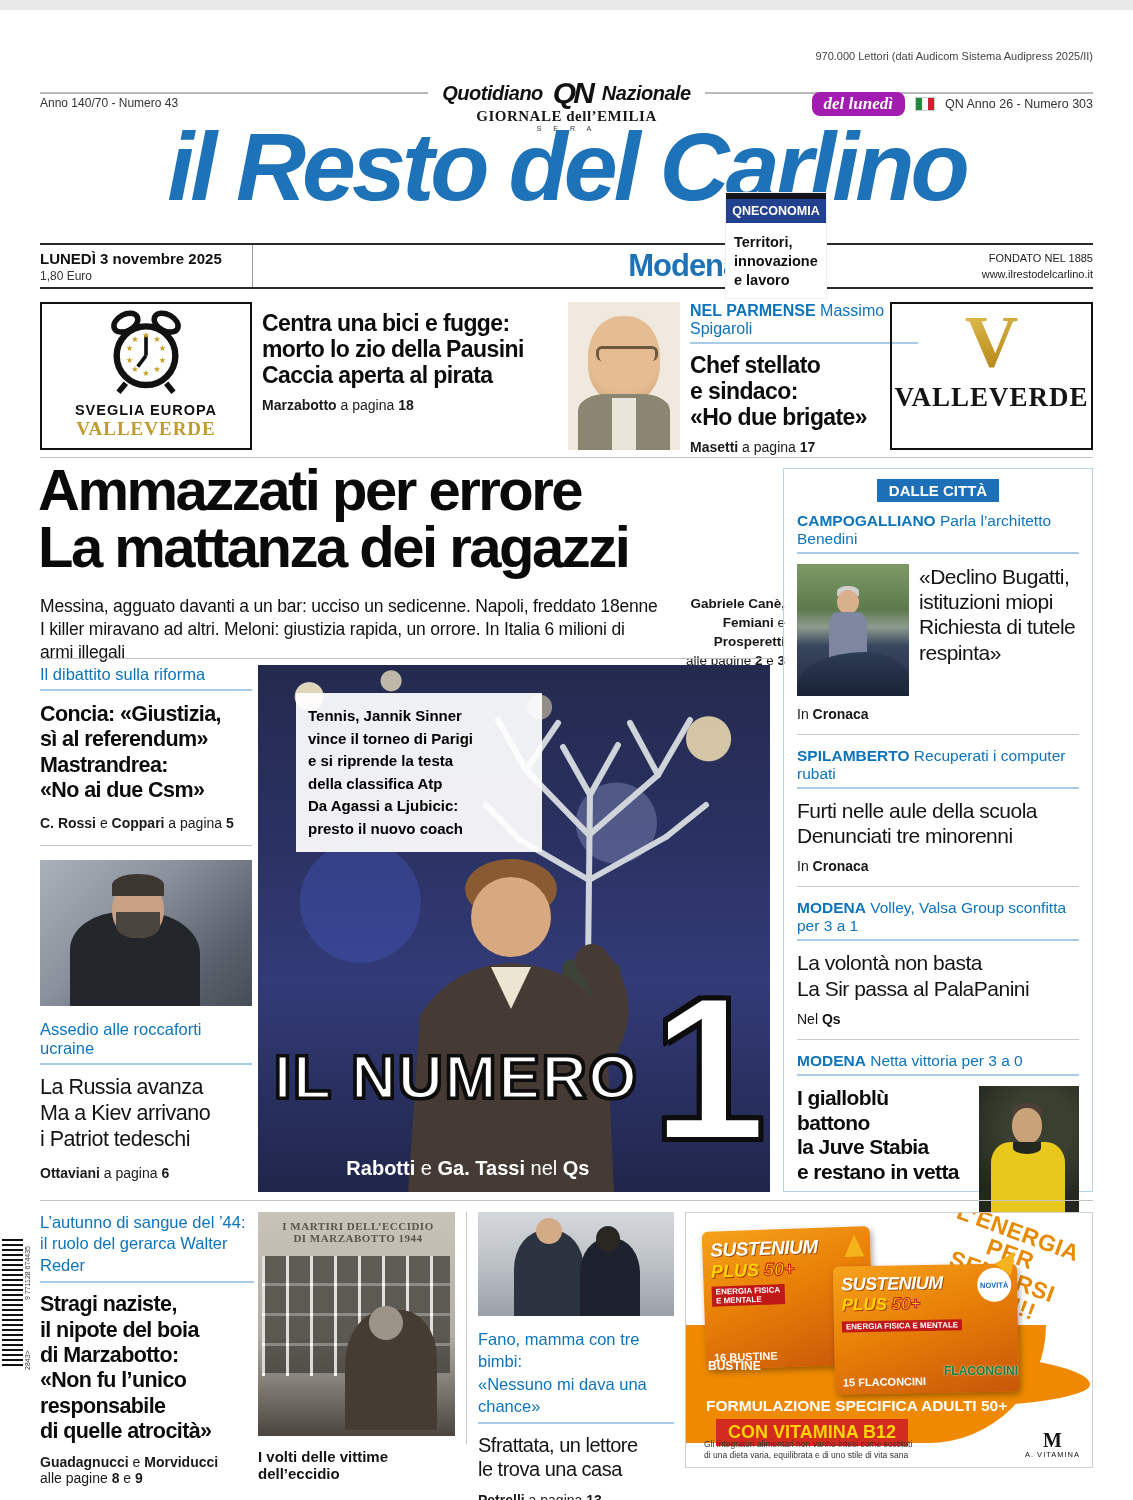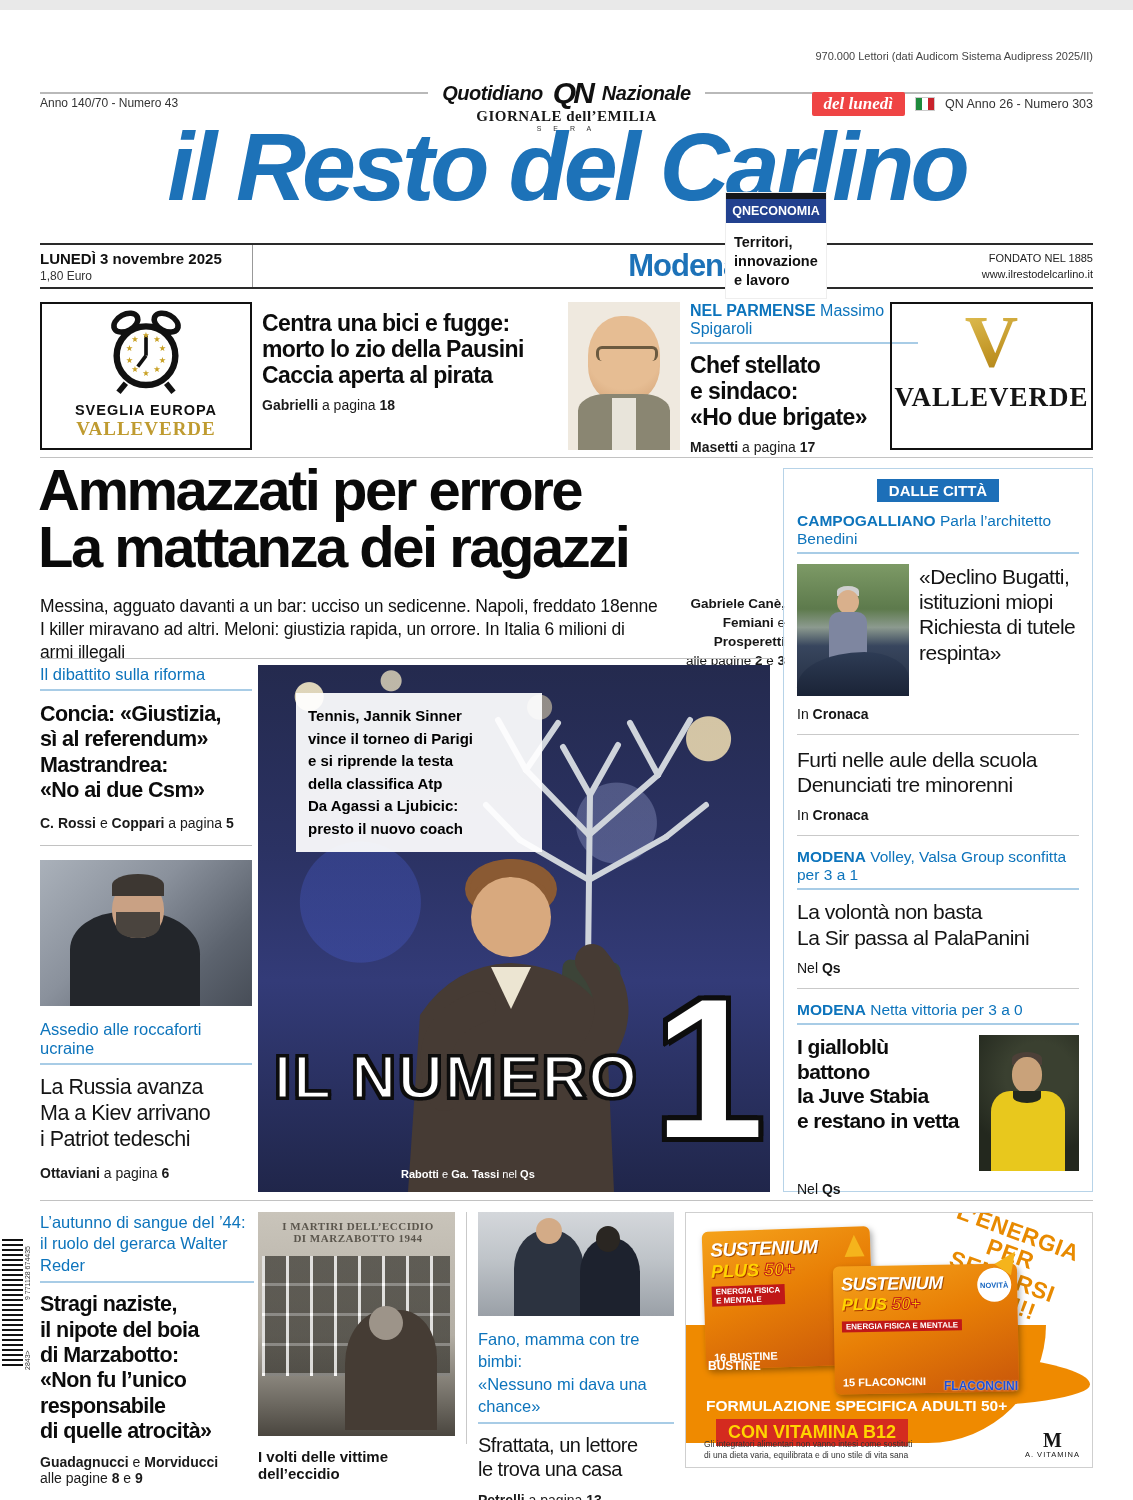--- a/index.html
+++ b/index.html
@@ -10,22 +10,22 @@
   .b{font-weight:700;}
   
   .readers{top:40px;right:40px;font-size:11px;color:#444;}
   .qnrow{top:66px;left:40px;right:40px;display:flex;align-items:center;gap:14px;}
   .qnrow .line{flex:1;height:2px;background:#b9b9b9;}
   .qnbrand{display:flex;align-items:center;gap:10px;}
   .qnbrand .qtxt{font-style:italic;font-weight:700;font-size:20px;letter-spacing:-.5px;}
   .qnlogo{font-weight:700;font-size:30px;letter-spacing:-3px;font-style:italic;}
   .edleft{top:86px;left:40px;font-size:12px;color:#333;text-align:right;}
   .mondayrow{top:82px;right:40px;display:flex;align-items:center;gap:10px;}
-  .monday{background:#ef4444;color:#fff;font-family:"Liberation Serif",serif;
-          font-style:italic;font-weight:700;font-size:17px;padding:2px 12px;border-radius:2px;}
+  .monday{background:#a21caf;color:#fff;font-family:"Liberation Serif",serif;
+          font-style:italic;font-weight:700;font-size:17px;padding:2px 12px;border-radius:8px;}
   .flag{display:inline-flex;height:12px;border:1px solid #ccc;}
   .flag i{width:6px;height:12px;display:block;}
   .edright{font-size:12.5px;color:#333;}
   .giornale{top:98px;left:0;right:0;text-align:center;font-family:"Liberation Serif",serif;
             font-weight:700;font-size:15px;letter-spacing:.5px;color:#181818;}
   .sera{top:115px;left:0;right:0;text-align:center;font-size:7px;letter-spacing:5px;color:#333;}
   
   .masthead{top:100px;left:0;right:0;text-align:center;font-size:97px;font-weight:700;
             font-style:italic;letter-spacing:-4px;color:#1d72b8;line-height:1.18;}
   
@@ -90,21 +90,21 @@
      radial-gradient(circle at 20% 45%,rgba(70,90,200,.35) 0 60px,rgba(70,90,200,0) 61px),
      linear-gradient(180deg,#242a4e 0%,#2b3263 35%,#333b78 60%,#20264a 100%);overflow:hidden;}
   .sin-box{position:absolute;left:38px;top:28px;width:222px;background:rgba(255,255,255,.93);
            padding:12px 12px;font-weight:700;font-size:15px;line-height:1.5;color:#000000;}
   .ilnum{position:absolute;left:16px;bottom:80px;font-weight:700;font-size:62px;letter-spacing:2px;
          color:#fff;-webkit-text-stroke:3px #0d0d0d;
          text-shadow:-2px -2px 0 #0d0d0d,2px -2px 0 #0d0d0d,-2px 2px 0 #0d0d0d,2px 2px 0 #0d0d0d;}
   .bigone{position:absolute;right:4px;bottom:22px;font-weight:700;font-size:205px;line-height:1;
           color:#fff;-webkit-text-stroke:4px #0d0d0d;
           text-shadow:-3px -3px 0 #0d0d0d,3px -3px 0 #0d0d0d,-3px 3px 0 #0d0d0d,3px 3px 0 #0d0d0d;}
-  .sin-cap{position:absolute;left:0;bottom:12px;width:82%;text-align:center;color:#fff;font-size:11px;}
+  .sin-cap{position:absolute;left:0;bottom:12px;width:82%;text-align:center;color:#fff;font-size:20px;}
   
   .rightbox{top:458px;left:783px;width:310px;height:724px;border:1px solid #b7d3e8;
             box-sizing:border-box;padding:10px 13px 0 13px;}
   .citybadge{display:block;width:fit-content;margin:0 auto 10px auto;background:#1d6fb8;color:#fff;
              font-weight:700;font-size:15px;padding:3px 12px;}
   .kicker3{font-size:15.5px;color:#0d74bc;border-bottom:2px solid #a8cce6;padding-bottom:4px;}
   .rb-row{display:flex;margin-top:10px;}
   .ph-bugatti{position:relative;width:112px;height:132px;flex:none;
      background:linear-gradient(180deg,#7d9a66 0%,#5d7a4c 34%,#8c9a8f 48%,#38465e 62%,#222c40 100%);}
   .bg-head{position:absolute;left:40px;top:26px;width:22px;height:24px;border-radius:50%;background:#d9b08c;}
@@ -167,21 +167,21 @@
   .sbox .ct{position:absolute;left:8px;bottom:6px;font-weight:700;font-size:11px;}
   .sbox1{left:18px;top:16px;width:152px;height:122px;transform:rotate(-2deg);padding:8px;}
   .sbox1 .bn{font-size:19px;}
   .sbox1 .pl,.sbox1 .ft{font-size:18px;}
   .sbox2{left:148px;top:52px;width:168px;height:112px;transform:rotate(-1deg);padding:8px;}
   .sbox2 .bn{font-size:18px;}
   .sbox2 .pl,.sbox2 .ft{font-size:17px;}
   .novita{position:absolute;right:6px;top:4px;width:34px;height:34px;border-radius:50%;background:#fff;
           color:#1565c0;font-weight:700;font-size:7.5px;display:flex;align-items:center;justify-content:center;}
   .sus-bustine{position:absolute;left:22px;top:146px;color:#fff;font-weight:700;font-size:12px;z-index:3;}
-  .sus-flac{position:absolute;left:258px;top:166px;color:#1d4ed8;font-weight:700;font-size:12px;
+  .sus-flac{position:absolute;left:258px;top:151px;color:#15803d;font-weight:700;font-size:12px;
             text-shadow:0 0 2px #fff;z-index:3;}
   .sus-form{position:absolute;left:20px;top:184px;color:#fff;font-weight:700;font-size:15.5px;z-index:3;}
   .sus-vit{position:absolute;left:30px;top:206px;background:#d42b1f;color:#ffd400;font-weight:700;
            font-size:18px;padding:3px 12px;z-index:3;}
   .sus-disc{position:absolute;left:18px;bottom:6px;font-size:8.5px;color:#333;line-height:1.3;z-index:3;}
   .sus-men{position:absolute;right:12px;bottom:8px;text-align:center;color:#151515;z-index:3;}
   .sus-men .mm{font-family:"Liberation Serif",serif;font-weight:700;font-size:20px;line-height:1;}
   .sus-men .mt{font-size:7.5px;letter-spacing:1px;}
   .arrow{position:absolute;width:0;height:0;border-left:10px solid transparent;border-right:10px solid transparent;
          border-bottom:22px solid #f5b41c;}
@@ -263,21 +263,21 @@
         </g>
       </svg>
       <div class="l1">SVEGLIA EUROPA</div>
       <div class="l2">VALLEVERDE</div>
     </div>
 
     <div class="abs stb">
       <div class="hl ml">Centra una bici e fugge:
 morto lo zio della Pausini
 Caccia aperta al pirata</div>
-      <div class="byln"><span class="b">Gabrielli</span><span> a pagina </span><span class="b">18</span></div>
+      <div class="byln"><span class="b">Marzabotto</span><span> a pagina </span><span class="b">18</span></div>
     </div>
 
     <div class="photo ph-spigaroli">
       <div style="position:absolute;left:20px;top:14px;width:72px;height:86px;border-radius:46% 46% 42% 42%;background:radial-gradient(circle at 50% 42%,#e6bd93 0 60%,#d3a377 100%);"></div>
       <div style="position:absolute;left:28px;top:44px;width:56px;height:12px;border-radius:6px;border:3px solid #6b5a40;border-bottom:none;"></div>
       <div style="position:absolute;left:10px;top:92px;width:92px;height:56px;border-radius:30% 30% 0 0;background:#8a8672;"></div>
       <div style="position:absolute;left:44px;top:96px;width:24px;height:52px;background:#e8e4da;"></div>
     </div>
 
     <div class="abs stp">
@@ -383,20 +383,21 @@
         <div class="rb-h hl-l ml" style="font-size:21px">«Declino Bugatti,
 istituzioni miopi
 Richiesta di tutele
 respinta»</div>
       </div>
       <div class="refline"><span>In </span><span class="b">Cronaca</span></div>
     </div>
     <div class="rb-div"></div>
 
     <div>
+      <div class="kicker3"><span class="city b">SPILAMBERTO</span><span> Recuperati i computer rubati</span></div>
       <div class="hl-l ml" style="font-size:21px;margin-top:9px">Furti nelle aule della scuola
 Denunciati tre minorenni</div>
       <div class="refline"><span>In </span><span class="b">Cronaca</span></div>
     </div>
     <div class="rb-div"></div>
 
     <div>
       <div class="kicker3"><span class="city b">MODENA</span><span> Volley, Valsa Group sconfitta per 3 a 1</span></div>
       <div class="hl-l ml" style="font-size:21px;margin-top:9px">La volontà non basta
 La Sir passa al PalaPanini</div>

